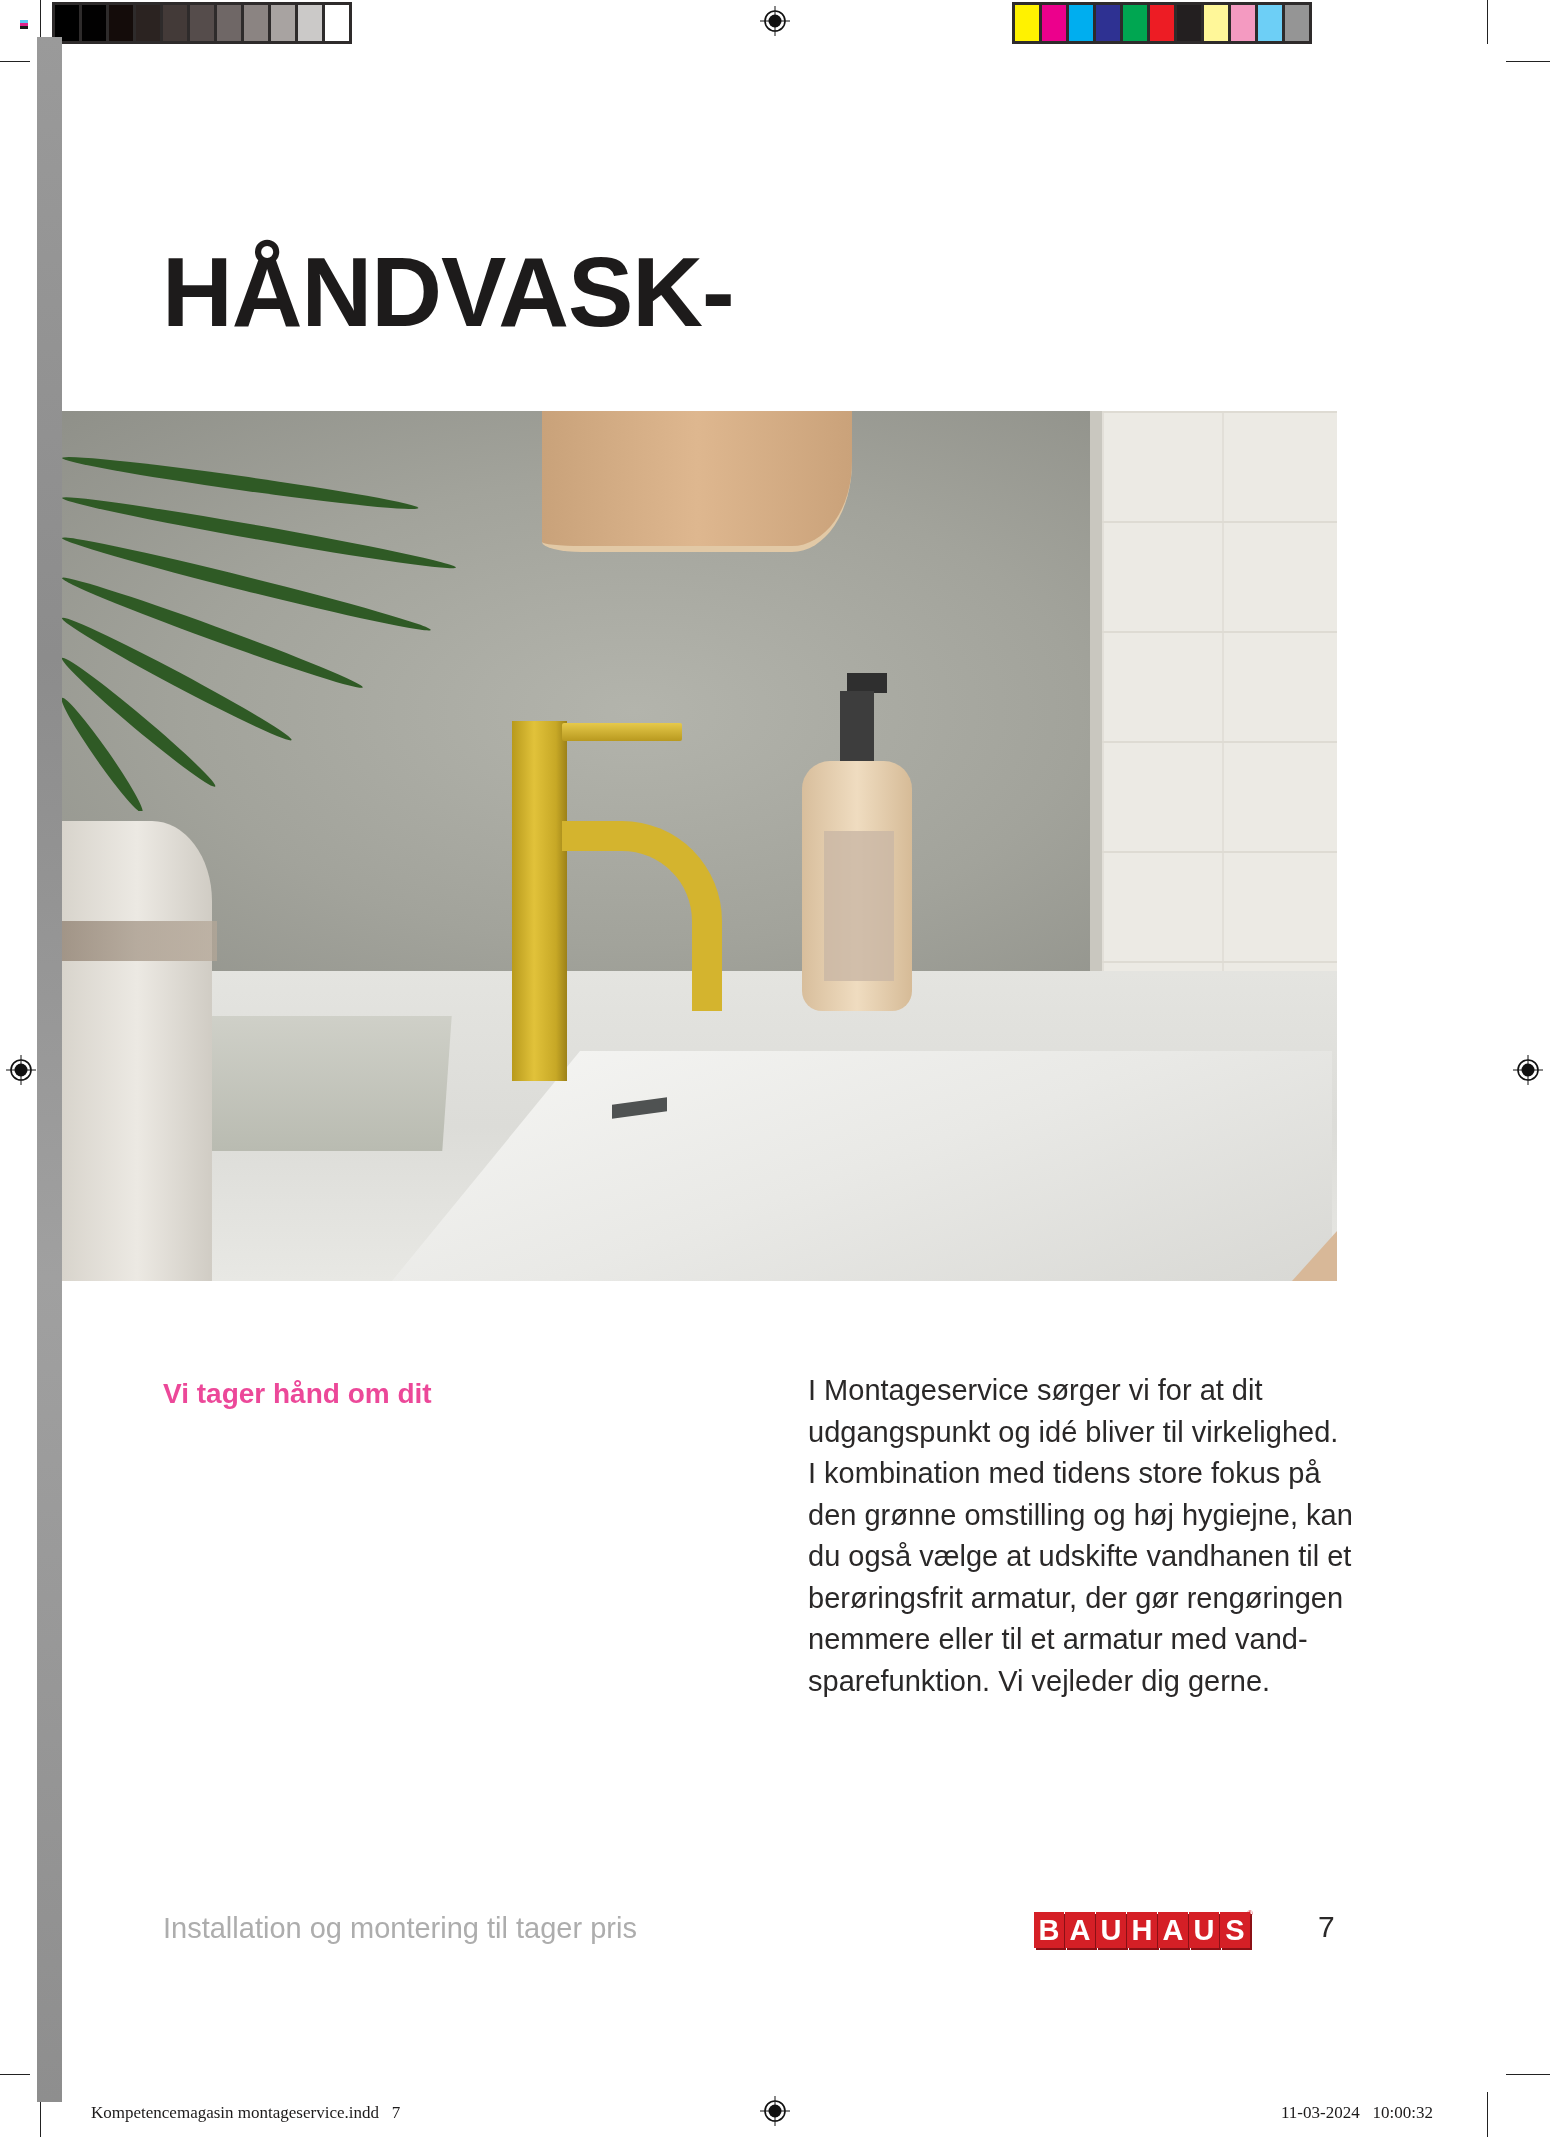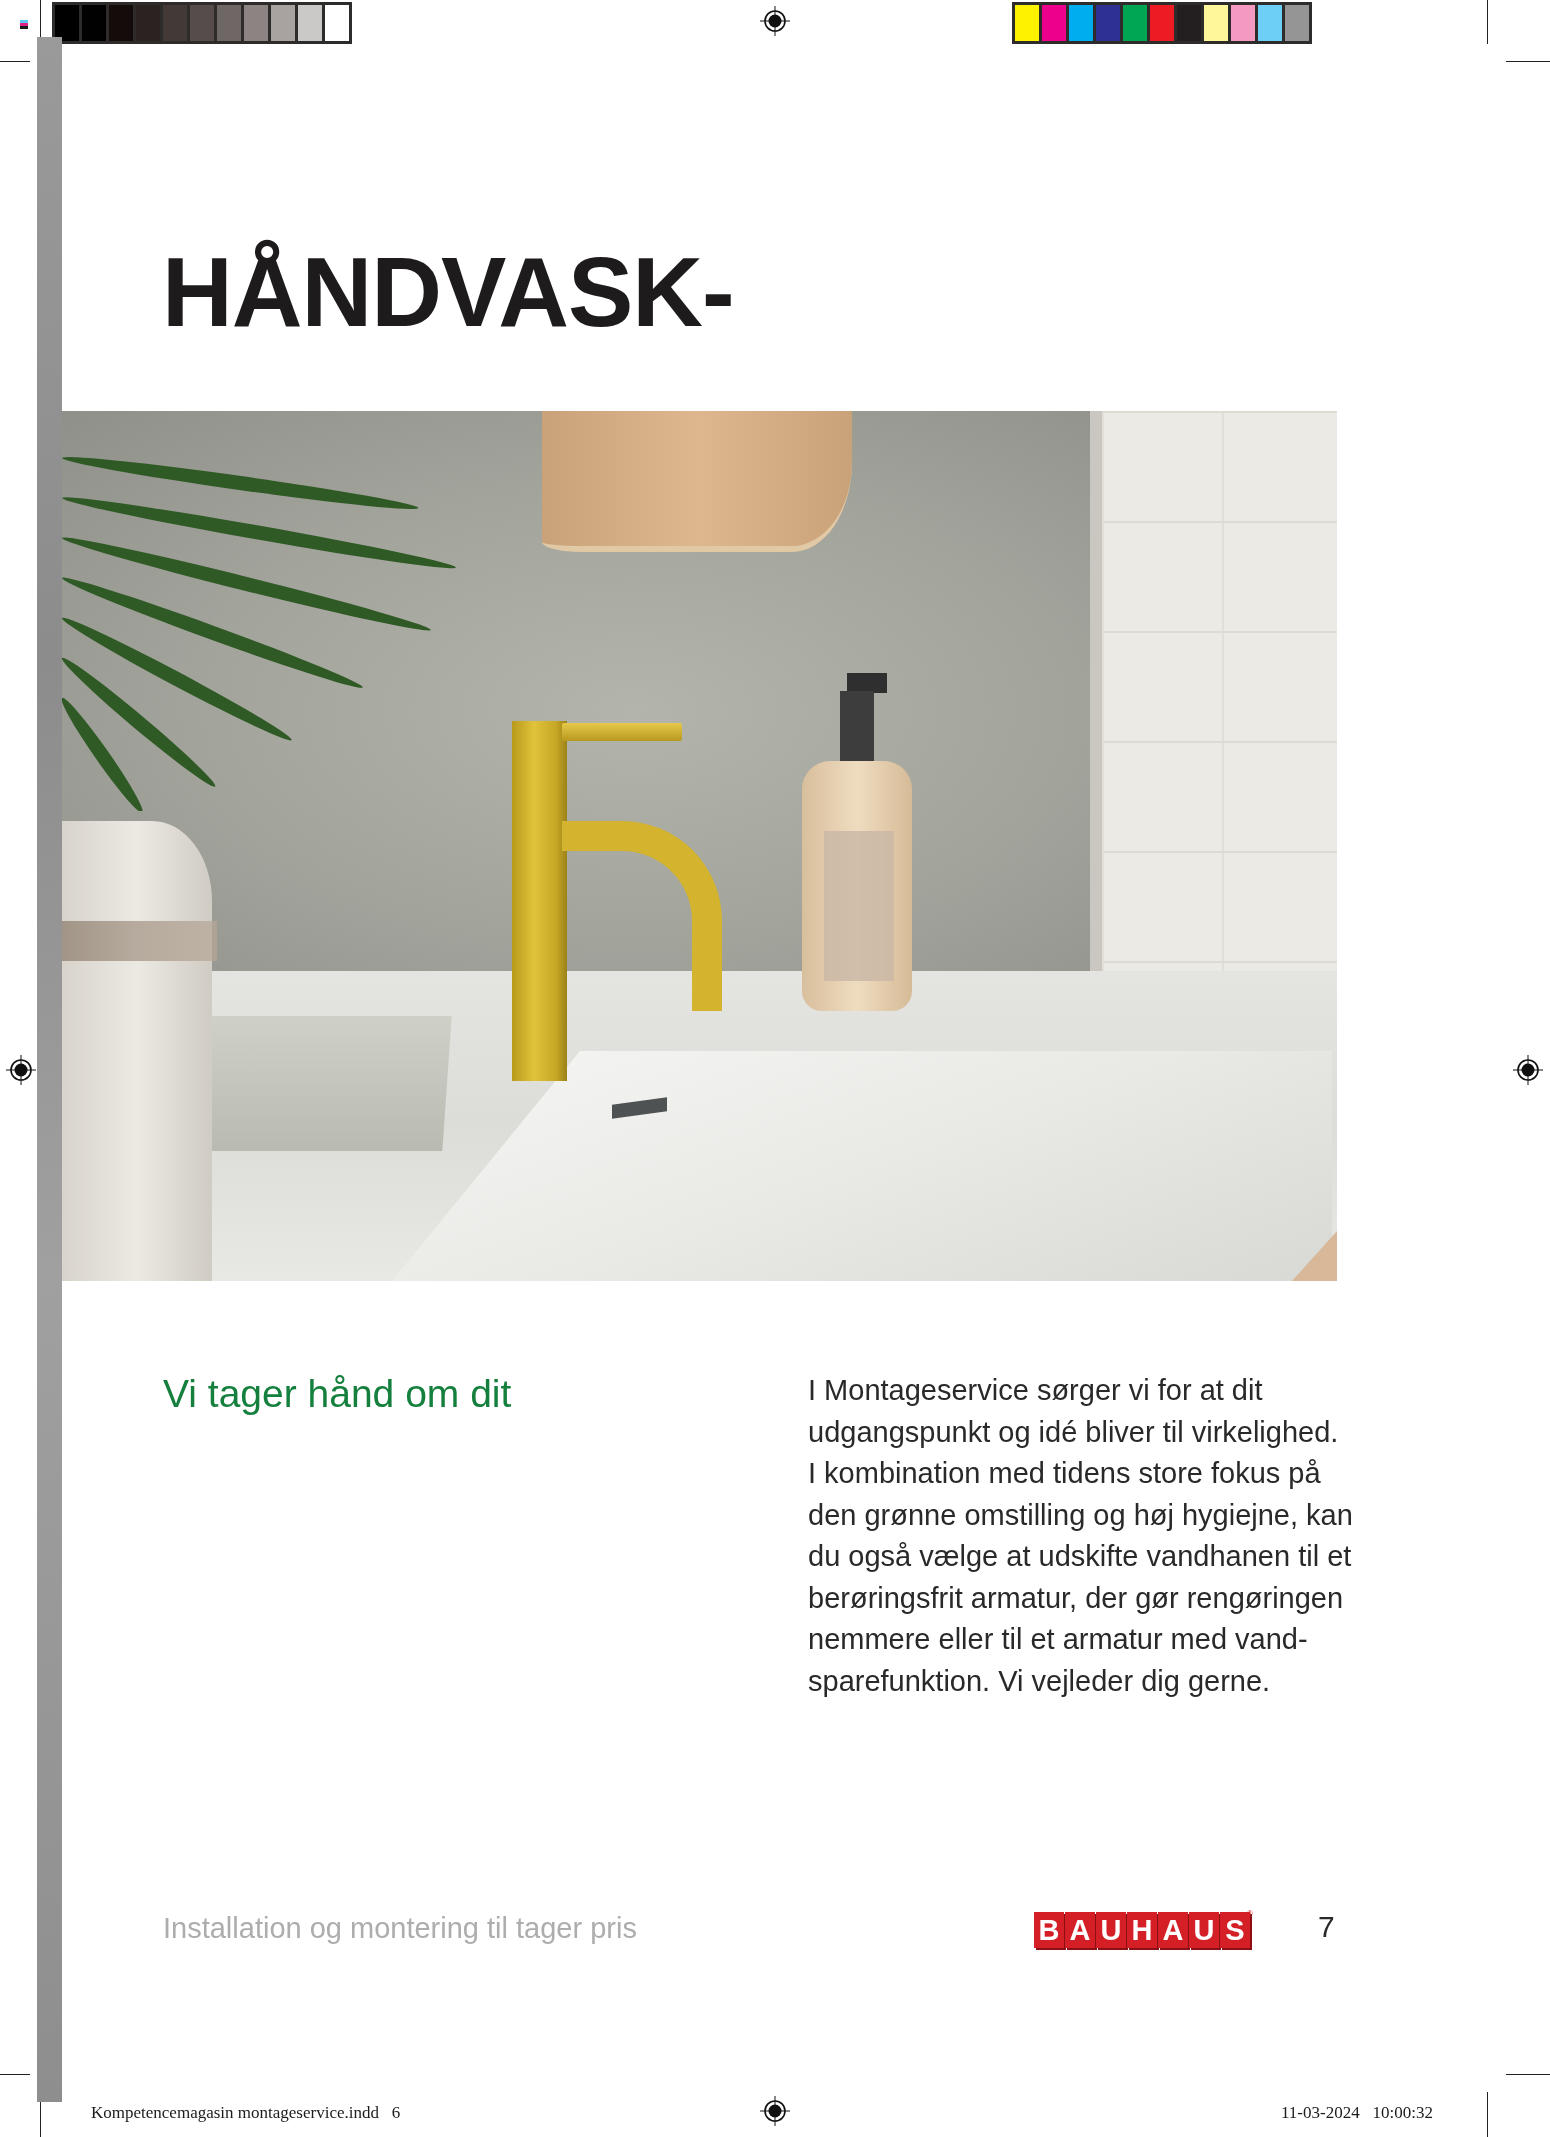--- a/index.html
+++ b/index.html
@@ -81,21 +81,21 @@
   .title {
     left: 162px; top: 240px; margin: 0; font-family: "Liberation Sans", sans-serif;
     font-weight: 700; font-size: 98px; line-height: 104px; color: #1d1b1b; letter-spacing: -1px;
     z-index: 5;
   }
 
   
   .col { top: 1370px; width: 560px; }
   .col-left { left: 163px; }
   .col-right { left: 808px; width: 560px; }
-  .subheading { margin: 0 0 46px 0; font-weight: 400; font-size: 39px; line-height: 48px; color: #15803d; }
+  .subheading { margin: 0 0 46px 0; font-weight: 700; font-size: 28px; line-height: 48px; color: #ec4899; }
   .para { margin: 0; font-size: 29px; line-height: 41.5px; color: #2a2828; white-space: pre-line; }
   .col-right .para { margin-top: 0px; }
 
   
   .tagline { left: 163px; top: 1912px; font-size: 29px; color: #adadad; }
   .logo { left: 1034px; top: 1912px; display: flex; gap: 1px; }
   .logo .l {
     width: 30px; height: 36px; background: #d51f26; color: #fff;
     font-weight: 700; font-size: 29px; line-height: 36px; text-align: center;
     box-shadow: 2px 2px 0 #8b1015;
@@ -237,14 +237,14 @@
 <span class="l" style="background: rgb(213, 31, 38);">B</span>
     <span class="l" style="background: rgb(213, 31, 38);">A</span>
     <span class="l" style="background: rgb(213, 31, 38);">U</span>
     <span class="l" style="background: rgb(213, 31, 38);">H</span>
     <span class="l" style="background: rgb(213, 31, 38);">A</span>
     <span class="l" style="background: rgb(213, 31, 38);">U</span>
     <span class="l" style="background: rgb(213, 31, 38);">S</span>
   </div>
 <div class="abs page-num">7</div>
 
-<div class="abs slug slug-left" style="white-space:pre">Kompetencemagasin montageservice.indd   6</div>
+<div class="abs slug slug-left" style="white-space:pre">Kompetencemagasin montageservice.indd   7</div>
 <div class="abs slug slug-right" style="white-space:pre">11-03-2024   10:00:32</div>
 
 </body></html>

